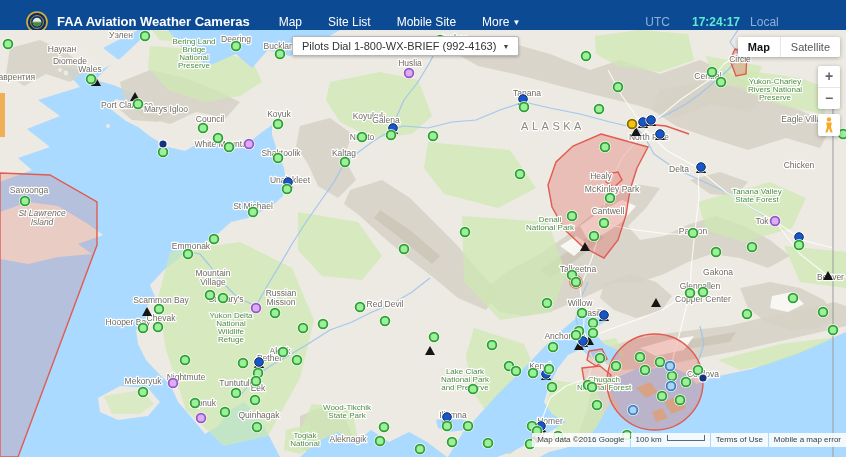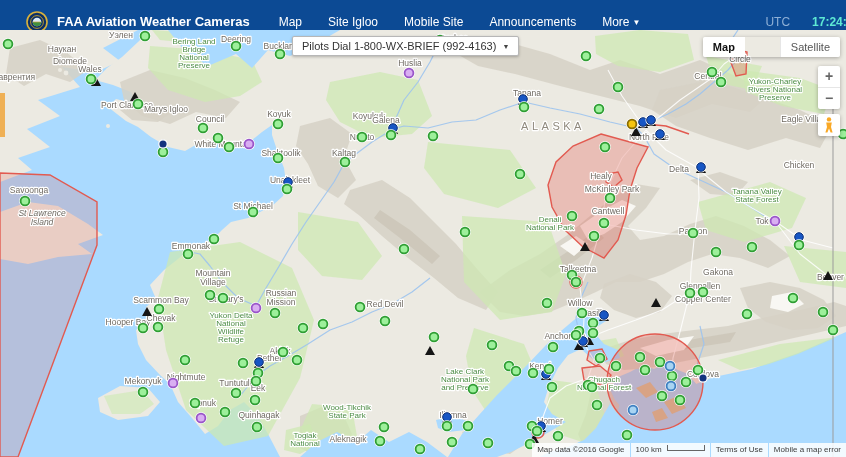--- a/index.html
+++ b/index.html
@@ -16,28 +16,28 @@
   .clock .time{color:#5eead4;font-weight:bold;margin-right:10px;}
   
   .map-wrap{position:relative;width:846px;height:427px;background:#ec4899;}
   #map-svg{position:absolute;left:0;top:0;}
   .dd-btn{position:absolute;left:292px;top:6px;background:#fff;border:1px solid #b7b7b7;border-radius:2px;
      padding:3px 9px;font-size:11px;color:#333;box-shadow:0 1px 3px rgba(0,0,0,.25);cursor:pointer;white-space:nowrap;}
   .dd-btn .caret{font-size:7px;color:#444;margin-left:6px;vertical-align:1px;}
   .mtype{position:absolute;right:6px;top:7px;display:flex;box-shadow:0 1px 4px rgba(0,0,0,.3);border-radius:2px;overflow:hidden;}
   .mtype .mbtn{background:#fff;font-size:11px;padding:4px 10px;color:#565656;cursor:pointer;}
   .mtype .mbtn.active{font-weight:bold;color:#111;}
-  .mtype .mbtn + .mbtn{border-left:1px solid #e6e6e6;margin-left:35px;}
+  .mtype .mbtn + .mbtn{border-left:1px solid #e6e6e6;}
   .zoomctl{position:absolute;right:6px;top:36px;width:22px;background:#fff;border-radius:2px;
      box-shadow:0 1px 4px rgba(0,0,0,.3);overflow:hidden;}
   .zbtn{width:22px;height:21px;line-height:21px;text-align:center;font-size:14px;font-weight:bold;color:#666;cursor:pointer;}
   .zbtn + .zbtn{border-top:1px solid #e6e6e6;}
   .pegman{position:absolute;right:6px;top:84px;width:22px;height:22px;background:#fff;border-radius:2px;
      box-shadow:0 1px 4px rgba(0,0,0,.3);display:flex;align-items:center;justify-content:center;cursor:grab;}
-  .attrib{position:absolute;right:0;bottom:0;display:flex;height:14px;font-size:8px;color:#3c3c3c;align-items:stretch;}
+  .attrib{position:absolute;right:0;bottom:10px;display:flex;height:14px;font-size:8px;color:#3c3c3c;align-items:stretch;}
   .abox{background:rgba(255,255,255,.85);padding:0 5px;line-height:14px;white-space:nowrap;margin-left:1px;}
   .abox.link{cursor:pointer;}
   .scalebar{display:inline-block;width:36px;height:5px;border:1px solid #666;border-top:none;margin-left:5px;vertical-align:1px;}
 </style>
 </head>
 <body>
 <div id="app">
 
   <div class="navbar">
     <span class="logo">
@@ -45,23 +45,22 @@
         <circle cx="11" cy="11" r="10" fill="#0a2f66" stroke="#d8b13c" stroke-width="1.6"></circle>
         <circle cx="11" cy="11" r="6.4" fill="none" stroke="#c9a227" stroke-width="0.9"></circle>
         <circle cx="11" cy="11" r="4.3" fill="#dcebf7"></circle>
         <path d="M6.7,11 a4.3,4.3 0 0 0 8.6,0 Z" fill="#3f8f3f"></path>
         <path d="M6.5,11 H15.5" stroke="#caa53d" stroke-width="0.7"></path>
       </svg>
     </span>
     <span class="nav-title">FAA Aviation Weather Cameras</span>
     <div class="nav-items">
       <span class="nav-item">Map</span>
-      <span class="nav-item">Site Igloo</span>
+      <span class="nav-item">Site List</span>
       <span class="nav-item">Mobile Site</span>
-      <span class="nav-item">Announcements</span>
       <span class="nav-item"><span>More</span><span class="caret">▼</span></span>
     </div>
     <div class="clock">
       <span class="dim">UTC</span>
       <span class="time">17:24:17</span>
       <span class="dim">Local</span>
 
     </div>
   </div>
 

